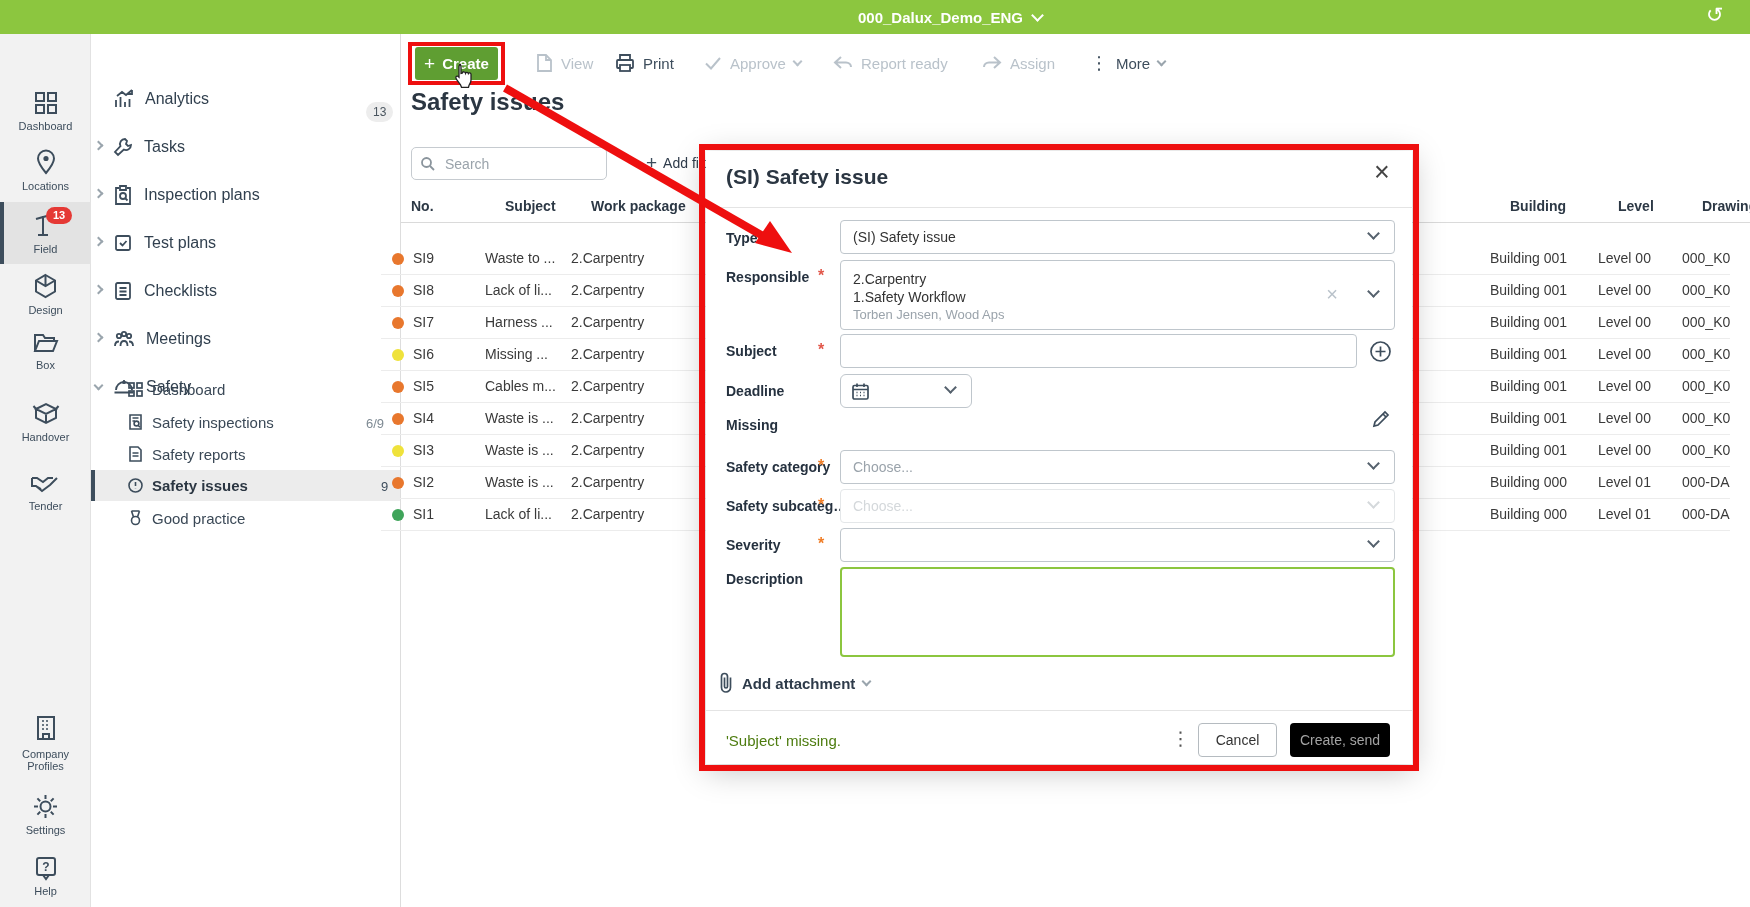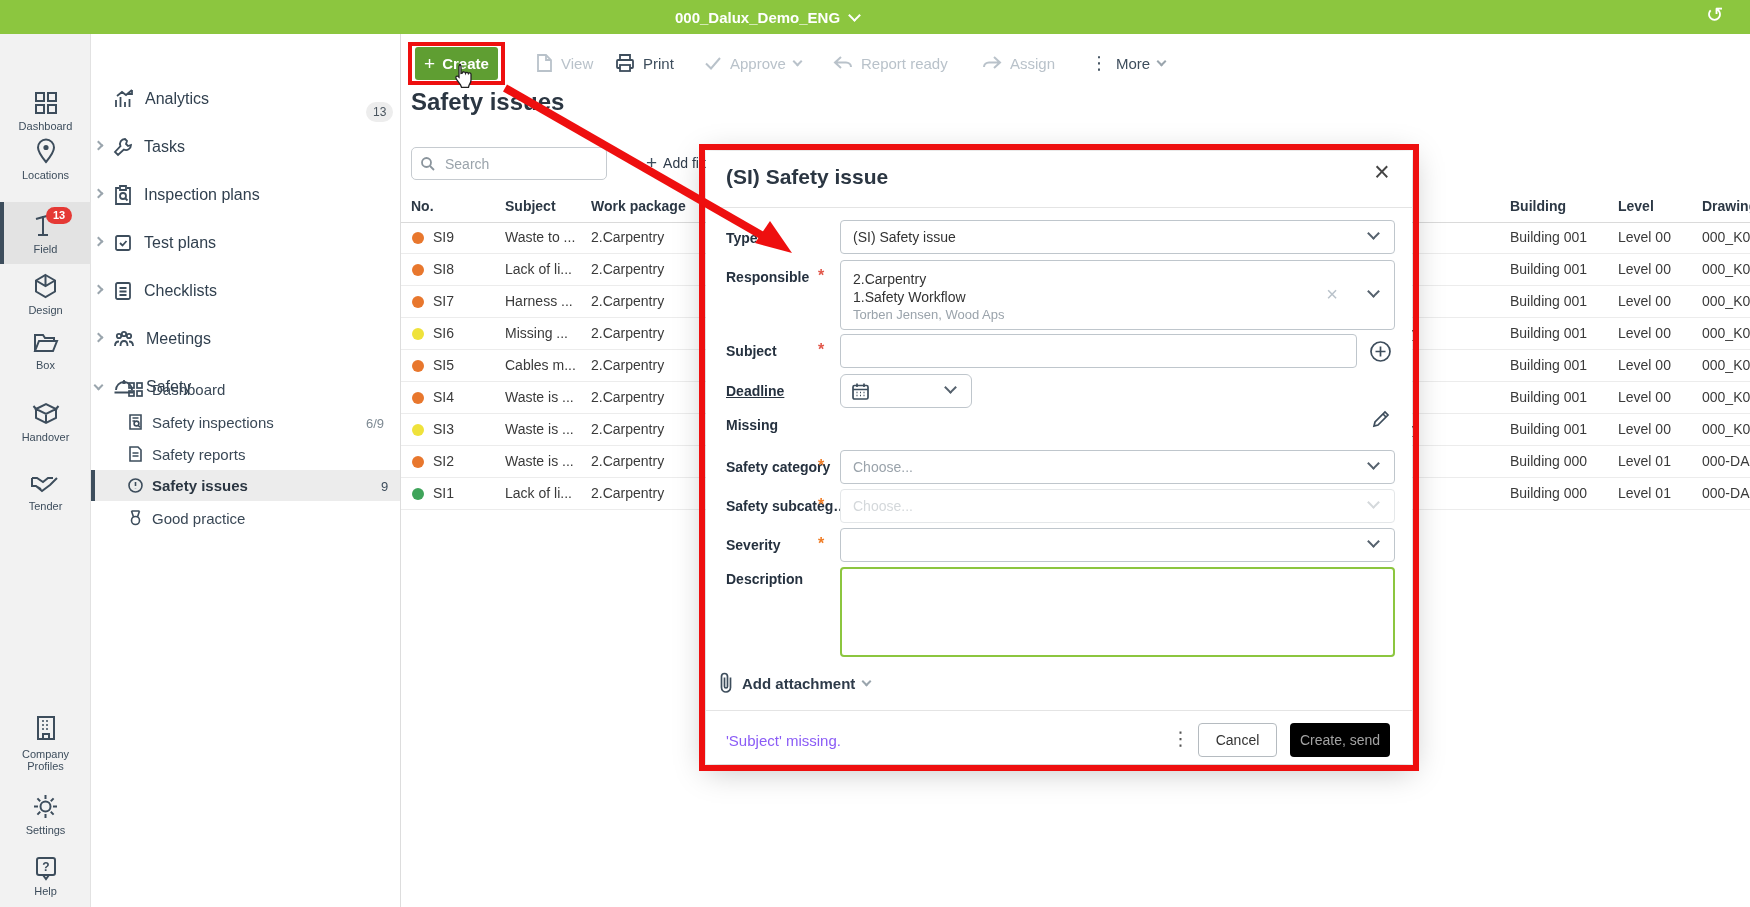--- a/index.html
+++ b/index.html
@@ -2,21 +2,21 @@
 <html><head>
 <meta charset="utf-8">
 <style>
   html,body{margin:0;padding:0;background:#fff;}
   .app{position:relative;width:1750px;height:907px;background:#fff;overflow:hidden;
        font-family:"Liberation Sans",sans-serif;color:#333;}
   .abs{position:absolute;}
 
   
   .topbar{position:absolute;left:0;top:0;width:1750px;height:34px;background:#8CC63F;}
-  .project{position:absolute;left:675px;top:0;width:550px;height:34px;display:flex;align-items:center;justify-content:flex-start;
+  .project{position:absolute;left:675px;top:0;width:550px;height:34px;display:flex;align-items:center;justify-content:center;
            color:#fff;font-size:15px;font-weight:bold;gap:10px;}
   .chev{display:inline-block;width:7px;height:7px;border-right:2px solid #55616d;border-bottom:2px solid #55616d;
         transform:rotate(45deg);margin-top:-4px;}
   .chev.white{border-color:#fff;}
   .chev.gray{border-color:#9AA5AD;}
   .chev.small{width:5px;height:5px;}
   .hist{position:absolute;left:1706px;top:3px;color:#fff;font-size:21px;}
 
   
   .rail{position:absolute;left:0;top:34px;width:91px;height:873px;background:#F2F2F2;border-right:1px solid #E2E2E2;box-sizing:border-box;}
@@ -50,21 +50,21 @@
   .search{position:absolute;left:411px;top:147px;width:196px;height:33px;border:1px solid #C6CBD0;border-radius:5px;
           box-sizing:border-box;display:flex;align-items:center;padding:0 8px;gap:7px;background:#fff;}
   .search input{border:none;outline:none;width:150px;font-size:14px;color:#333;font-family:"Liberation Sans",sans-serif;}
   .search input::placeholder{color:#9AA3AB;}
   .addfilter{position:absolute;left:646px;top:155px;display:flex;align-items:center;gap:6px;font-size:14px;color:#2E3B4A;}
   .addfilter .pl{font-size:19px;color:#3D4D5C;line-height:14px;}
 
   
   .thead{position:absolute;top:198px;font-size:14px;font-weight:bold;color:#2C3845;}
   .theadline{position:absolute;left:401px;top:222px;width:1349px;height:1px;background:#DADADA;}
-  .trow{position:absolute;left:401px;width:1349px;height:32px;border-bottom:1px solid #ECECEC;box-sizing:border-box;}
+  .trow{position:absolute;left:381px;width:1349px;height:32px;border-bottom:1px solid #ECECEC;box-sizing:border-box;margin-top:21px;}
   .cell{position:absolute;top:7px;font-size:14px;color:#3A3A3A;white-space:nowrap;}
   .dot{position:absolute;left:11px;top:10px;width:12px;height:12px;border-radius:50%;}
 
   
   .modal{position:absolute;left:706px;top:151px;width:706px;height:613px;background:#fff;box-shadow:0 6px 30px rgba(0,0,0,.25);}
   .mtitle{position:absolute;left:20px;top:14px;font-size:21px;font-weight:bold;color:#2B3642;}
   .mclose{position:absolute;left:668px;top:8px;font-size:27px;color:#444;line-height:27px;}
   .mdiv{position:absolute;left:0px;top:56px;width:706px;height:1px;background:#E4E4E4;}
   .mlabel{position:absolute;left:20px;font-size:14px;font-weight:bold;color:#25313F;white-space:nowrap;}
   .req{position:absolute;left:112px;font-size:16px;font-weight:bold;}
@@ -72,21 +72,21 @@
   .ctrl .val{position:absolute;left:12px;top:8px;font-size:14px;color:#333;}
   .ctrl .ph{position:absolute;left:12px;top:8px;font-size:14px;color:#9AA3AB;}
   .ctrl .chevpos{position:absolute;right:16px;top:12px;}
   .ctrl.disabled{border-color:#E4E7E9;}
   .ctrl.disabled .ph{color:#D4D8DB;}
   .resp-line{font-size:14px;color:#333;line-height:18px;}
   .resp-gray{font-size:13px;color:#9AA3AB;line-height:18px;}
   .descbox{position:absolute;left:134px;top:416px;width:555px;height:90px;border:2px solid #8CC63F;border-radius:4px;box-sizing:border-box;}
   .attach{position:absolute;left:12px;top:521px;display:flex;align-items:center;gap:8px;font-size:15px;font-weight:bold;color:#2E3B4A;}
   .mdiv2{position:absolute;left:0px;top:559px;width:706px;height:1px;background:#E4E4E4;}
-  .mfooter-text{position:absolute;left:20px;top:581px;font-size:15px;color:#8b5cf6;}
+  .mfooter-text{position:absolute;left:20px;top:581px;font-size:15px;color:#4d7c0f;}
   .kebab{position:absolute;left:465px;top:576px;font-size:19px;color:#555;}
   .btn-cancel{position:absolute;left:492px;top:572px;width:79px;height:34px;background:#fff;border:1px solid #B5BBC0;
               border-radius:4px;font-size:14px;color:#333;font-family:"Liberation Sans",sans-serif;}
   .btn-send{position:absolute;left:584px;top:572px;width:100px;height:34px;background:#000000;border:none;
             border-radius:4px;font-size:14px;color:#A3A3A3;font-family:"Liberation Sans",sans-serif;}
 
   
   .anno{position:absolute;border:4px solid #EE0F0F;box-sizing:border-box;pointer-events:none;z-index:50;}
   .arrow-svg{position:absolute;left:0;top:0;width:1750px;height:907px;pointer-events:none;z-index:60;}
 
@@ -115,21 +115,21 @@
       <svg width="26" height="26" viewBox="0 0 26 26" fill="none" stroke="#3D4D5C" stroke-width="2">
           <rect x="3" y="3" width="8" height="8"></rect>
           <rect x="15" y="3" width="8" height="8"></rect>
           <rect x="3" y="15" width="8" height="8"></rect>
           <rect x="15" y="15" width="8" height="8"></rect>
         </svg>
     </span>
     <div class="raillabel">Dashboard</div>
   </div>
 
-  <div class="railitem" style="top:137px;">
+  <div class="railitem" style="top:148px;">
     <span class="icon">
       <svg width="26" height="28" viewBox="0 0 26 28" fill="none" stroke="#3D4D5C" stroke-width="2">
           <path d="M13 25C8 19 5 14.5 5 10.5A8 8 0 0 1 21 10.5C21 14.5 18 19 13 25Z"></path>
           <circle cx="13" cy="10.5" r="1.6" fill="#3D4D5C"></circle>
         </svg>
     </span>
     <div class="raillabel">Locations</div>
   </div>
 
   <div class="railitem" style="top:209px;">
@@ -546,21 +546,21 @@
     <div class="mlabel" style="top:192px;">Subject</div>
     <div class="req" style="top:190px;color:#E2574A;">*</div>
     <input class="ctrl" style="top: 183px; height: 34px; width: 517px; font-size: 14px; padding: 0px 10px; font-family: &quot;Liberation Sans&quot;, sans-serif; outline: none;" value="">
     <span style="position:absolute;left:663px;top:189px;">
       <svg width="23" height="23" viewBox="0 0 23 23" fill="none" stroke="#3D4D5C" stroke-width="1.7">
           <circle cx="11.5" cy="11.5" r="9.5"></circle>
           <path d="M11.5 6.5v10M6.5 11.5h10"></path>
         </svg>
     </span>
 
-    <div class="mlabel" style="top:232px;text-decoration:underline;">Deadline</div>
+    <div class="mlabel" style="top:232px;">Deadline</div>
     <div class="ctrl" style="top:223px;height:34px;width:132px;border-radius:6px;">
       <span style="position:absolute;left:10px;top:7px;">
         <svg width="19" height="19" viewBox="0 0 19 19" fill="none" stroke="#3D4D5C" stroke-width="1.7">
             <rect x="2" y="3.5" width="15" height="13.5" rx="1.5"></rect>
             <path d="M2 7.5h15M6 1.5v3.5M13 1.5v3.5"></path>
             <path d="M5.5 10.5h1M9 10.5h1M12.5 10.5h1M5.5 13.5h1M9 13.5h1M12.5 13.5h1" stroke-width="1.4"></path>
           </svg>
       </span>
       <span class="chev chevpos"></span>
     </div>

